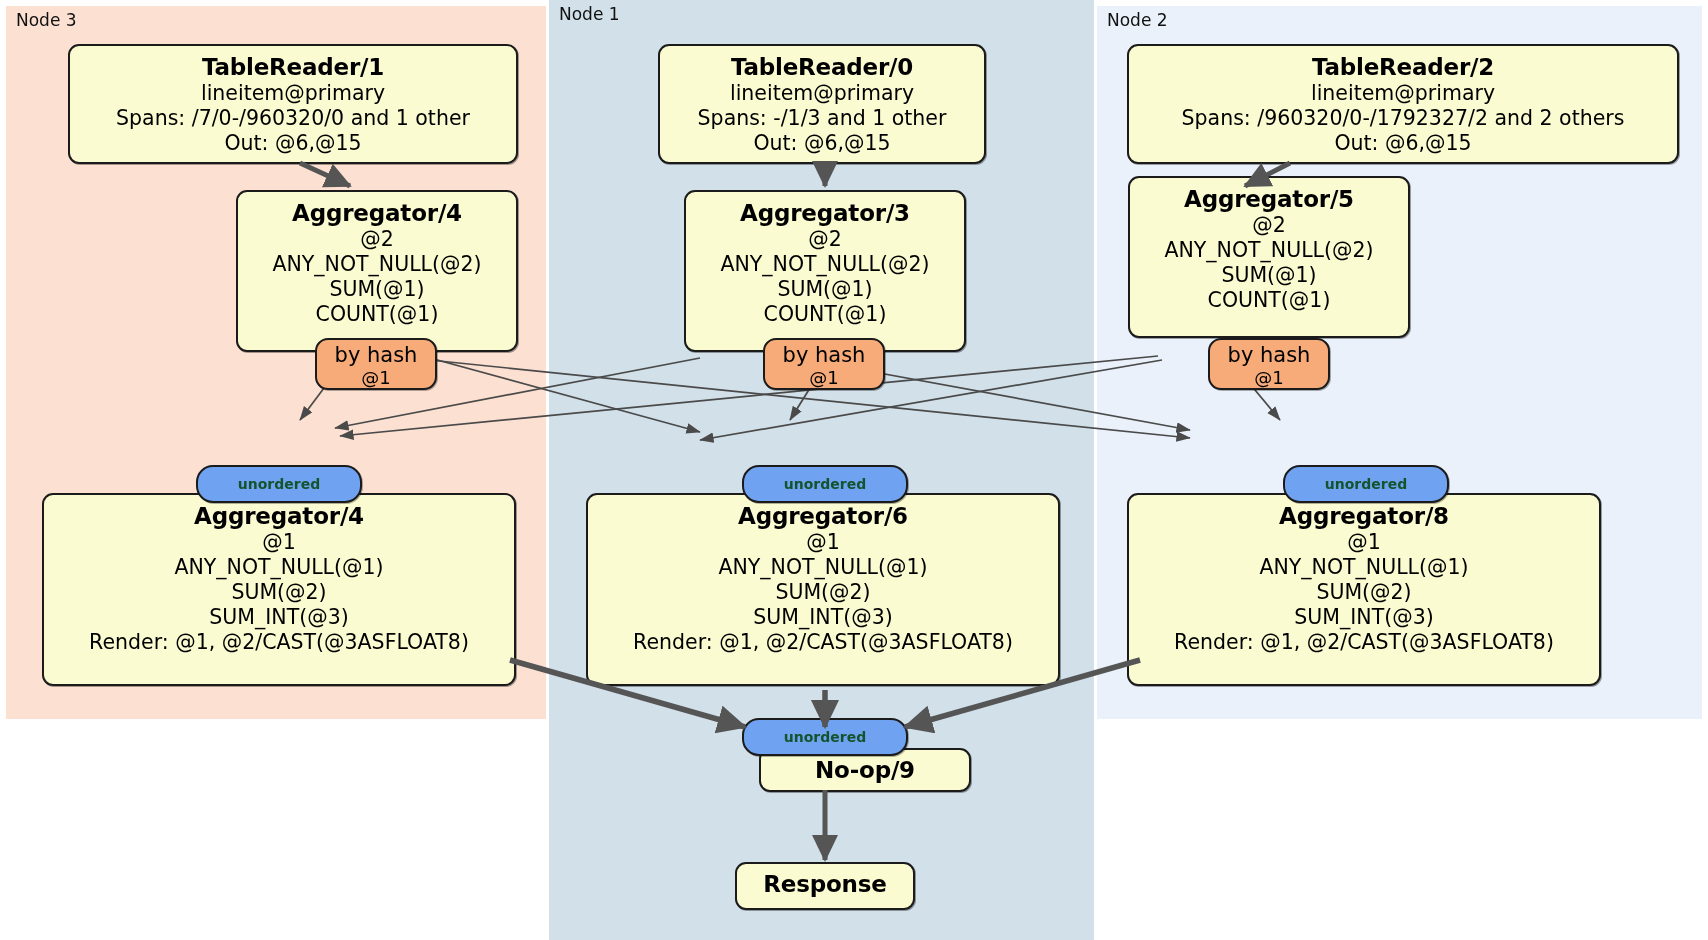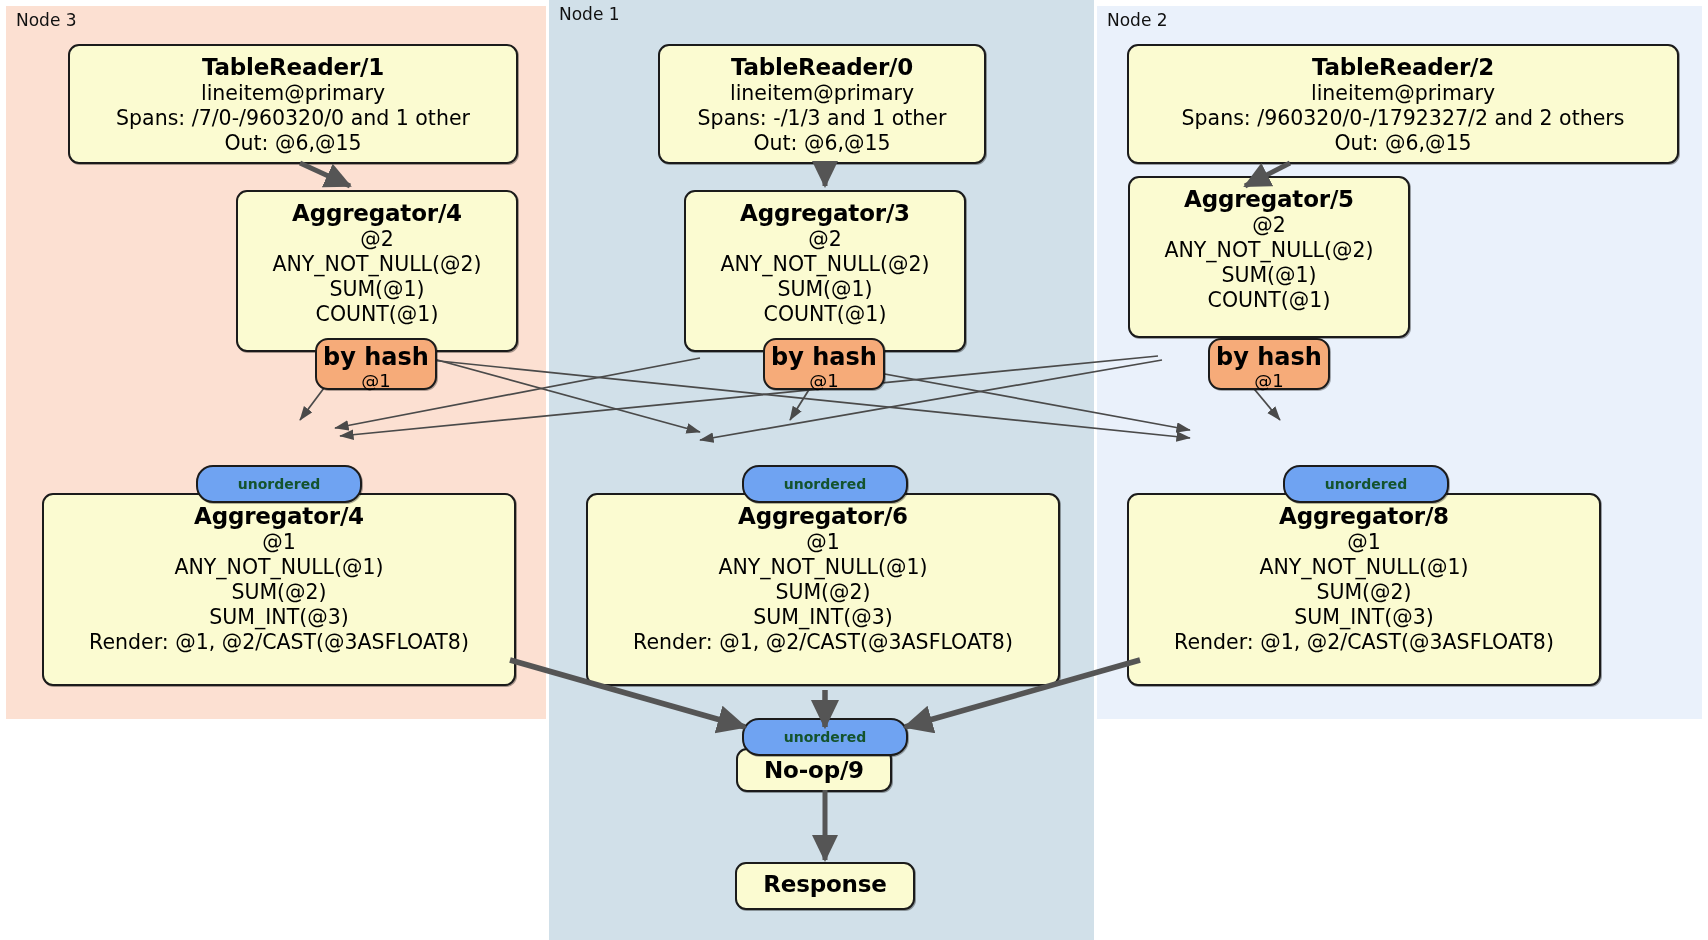--- a/index.html
+++ b/index.html
@@ -19,21 +19,21 @@
   .box{position:absolute;box-sizing:border-box;background:#fbfbd1;border:2.2px solid #1b1b1b;
        border-radius:11px;text-align:center;color:#000;
        box-shadow:1px 1px 0 rgba(0,0,0,.35);}
   .box .ttl{font-weight:bold;font-size:23px;line-height:1.22;letter-spacing:-.2px;}
   .box .ln{font-size:20.5px;line-height:1.22;white-space:nowrap;}
   .box .pad{padding:7px 9px 8px 9px;}
 
   .badge-hash{position:absolute;box-sizing:border-box;background:#f6ab79;
        border:2.2px solid #1b1b1b;border-radius:13px;text-align:center;color:#000;
        padding-top:4px;z-index:40;box-shadow:1px 1px 0 rgba(0,0,0,.30);}
-  .badge-hash .b1{font-weight:bold;font-size:24px;line-height:1.12;}
+  .badge-hash .b1{font-weight:normal;font-size:21px;line-height:1.12;}
   .badge-hash .b2{font-size:18px;line-height:1.12;}
 
   .pill{position:absolute;box-sizing:border-box;background:#6fa3f2;
        border:2.2px solid #1b1b1b;border-radius:17px;text-align:center;color:#14532d;
        font-weight:bold;font-size:14px;z-index:40;
        display:flex;align-items:center;justify-content:center;
        box-shadow:1px 1px 0 rgba(0,0,0,.30);}
 
   svg#edges{position:absolute;left:0;top:0;width:1708px;height:940px;
             pointer-events:none;z-index:5;}
@@ -172,21 +172,21 @@
       <div class="ln">SUM(@2)</div>
       <div class="ln">SUM_INT(@3)</div>
       <div class="ln">Render: @1, @2/CAST(@3ASFLOAT8)</div>
     </div>
   </div>
 
   <div class="pill" style="left:742px;top:718px;width:166px;height:38px;">
     <span>unordered</span>
   </div>
 
-  <div class="box" id="noop9" style="left:736px;top:748px;width:156px;height:44px;">
+  <div class="box" id="noop9" style="left:759px;top:748px;width:212px;height:44px;">
     <div class="pad" style="padding:6px 9px;">
       <div class="ttl">No-op/9</div>
     </div>
   </div>
 
   <div class="box" id="resp" style="left:735px;top:862px;width:180px;height:48px;">
     <div class="pad" style="padding:6px 9px;">
       <div class="ttl">Response</div>
     </div>
   </div>

